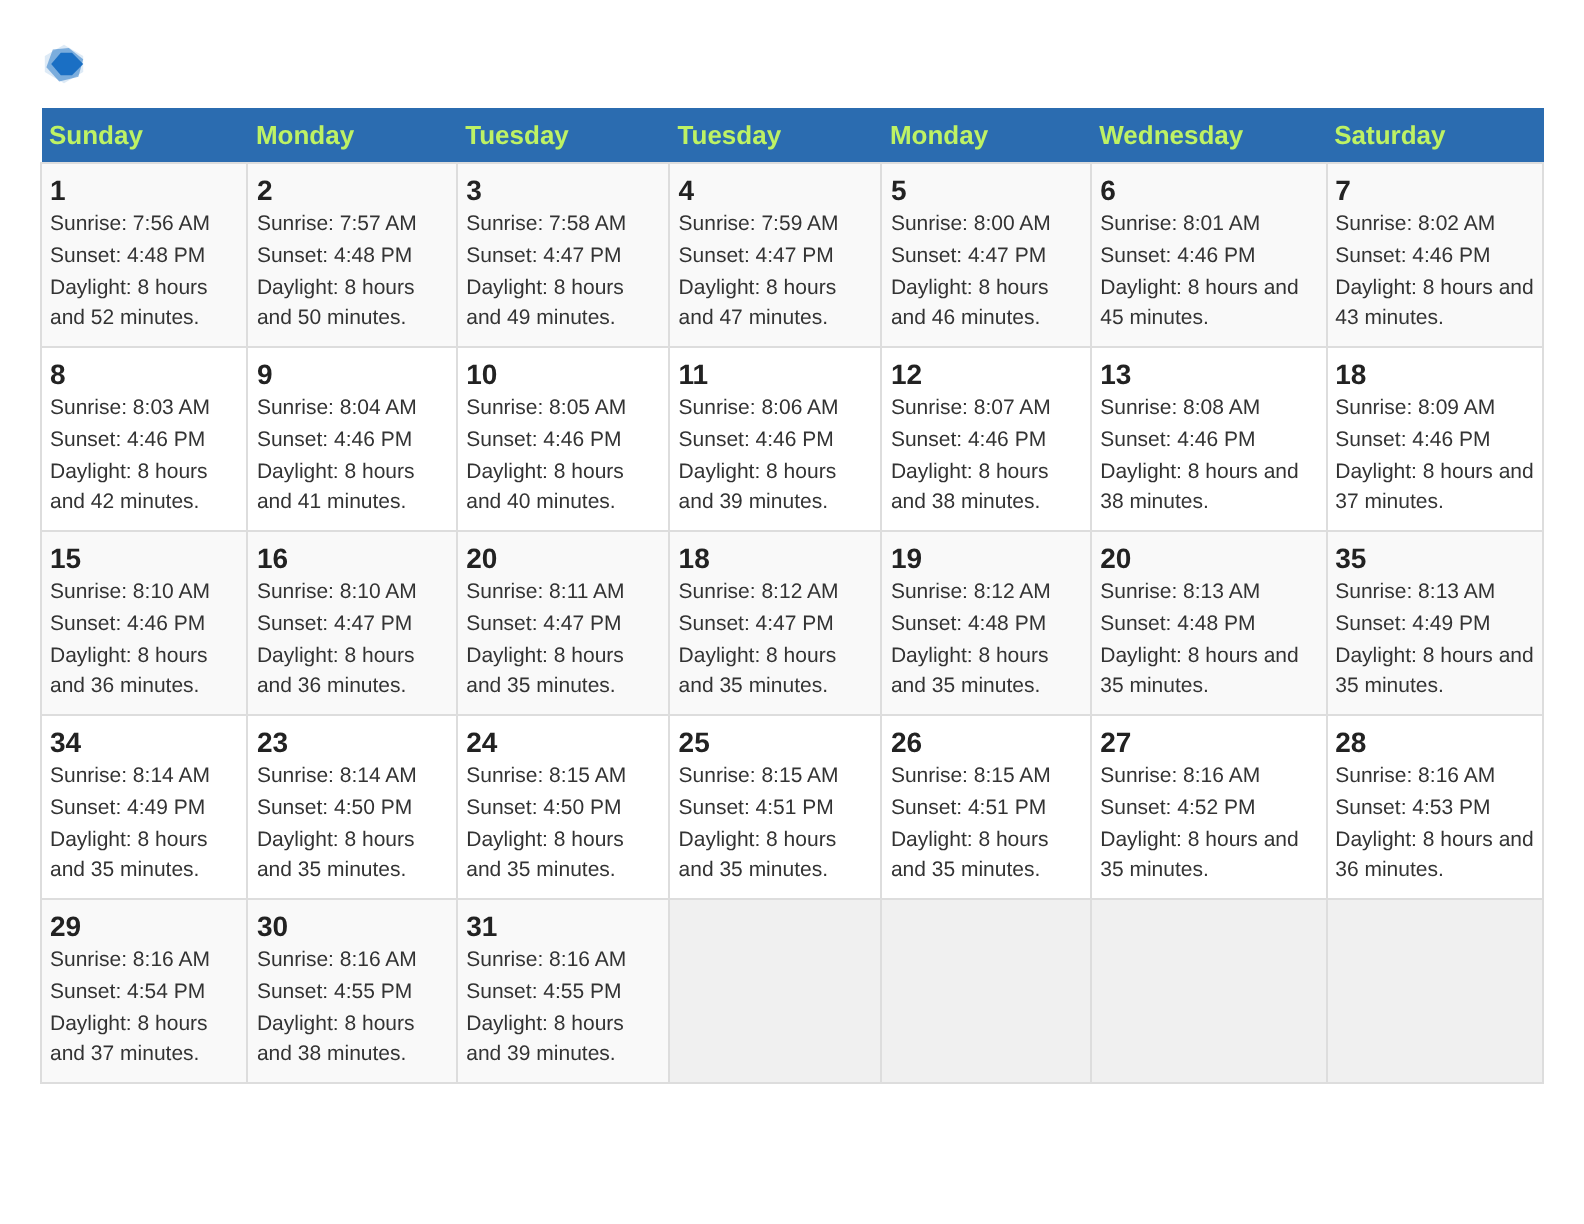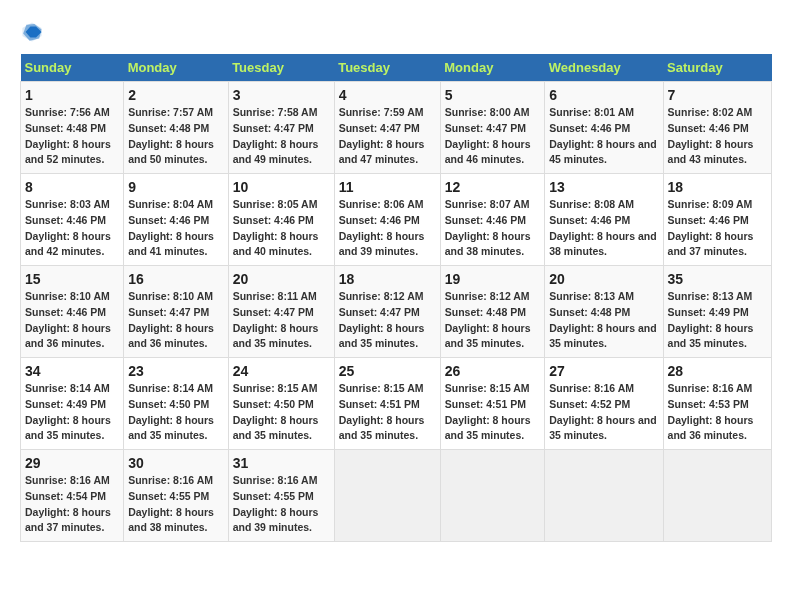--- a/index.html
+++ b/index.html
@@ -75,21 +75,20 @@
       font-size: 14px;
       font-weight: bold;
       color: #222;
       display: block;
       margin-bottom: 2px;
     }
     .day-detail {
       color: #333;
       font-size: 10.5px;
       line-height: 1.5;
-      font-weight: bold;
     }
     td.empty {
       background: #f0f0f0 !important;
     }
   </style>
 </head>
 <body>
 
 <div class="header-area">
   <div class="logo">

